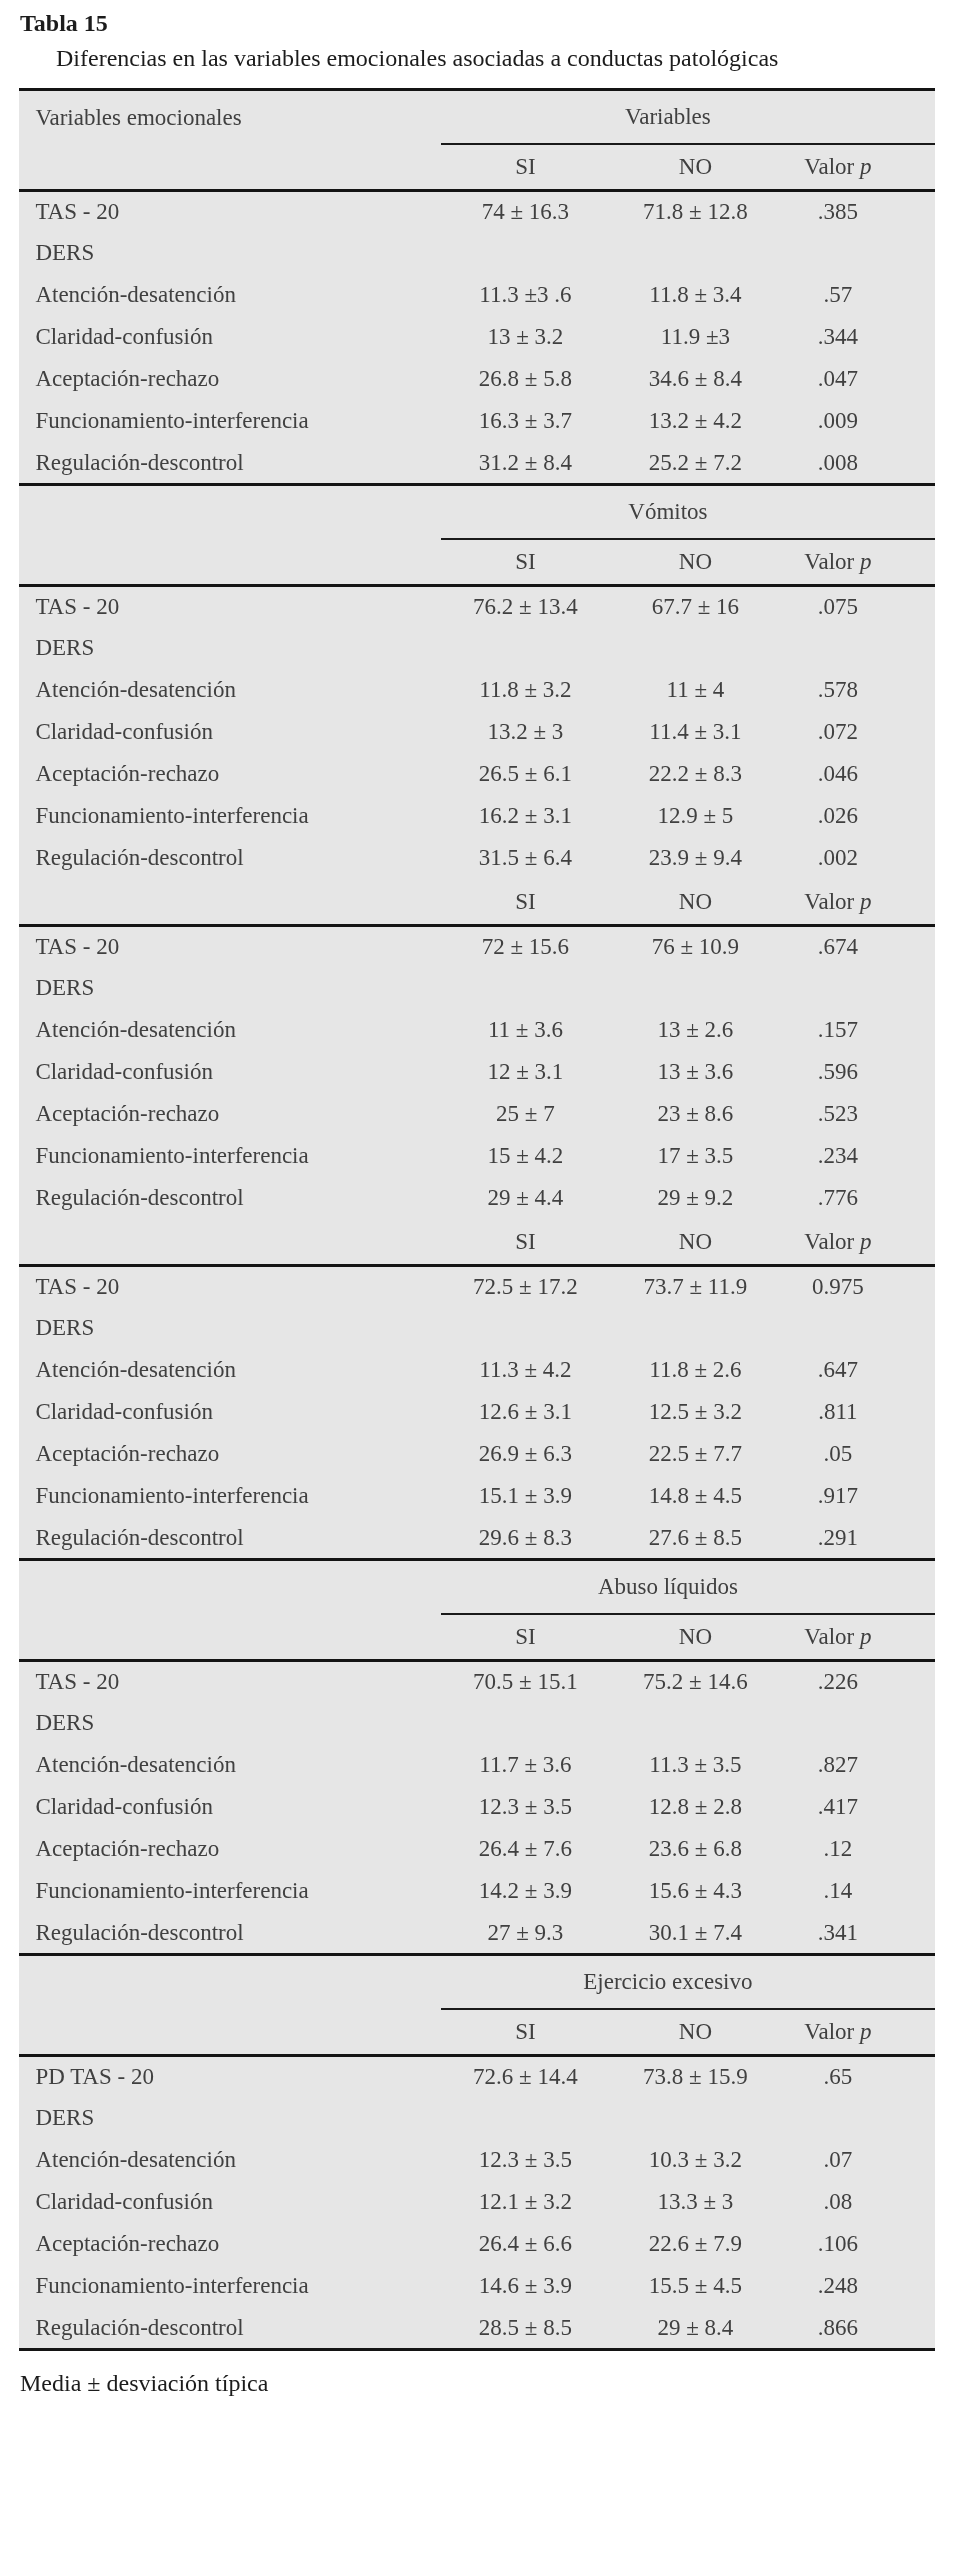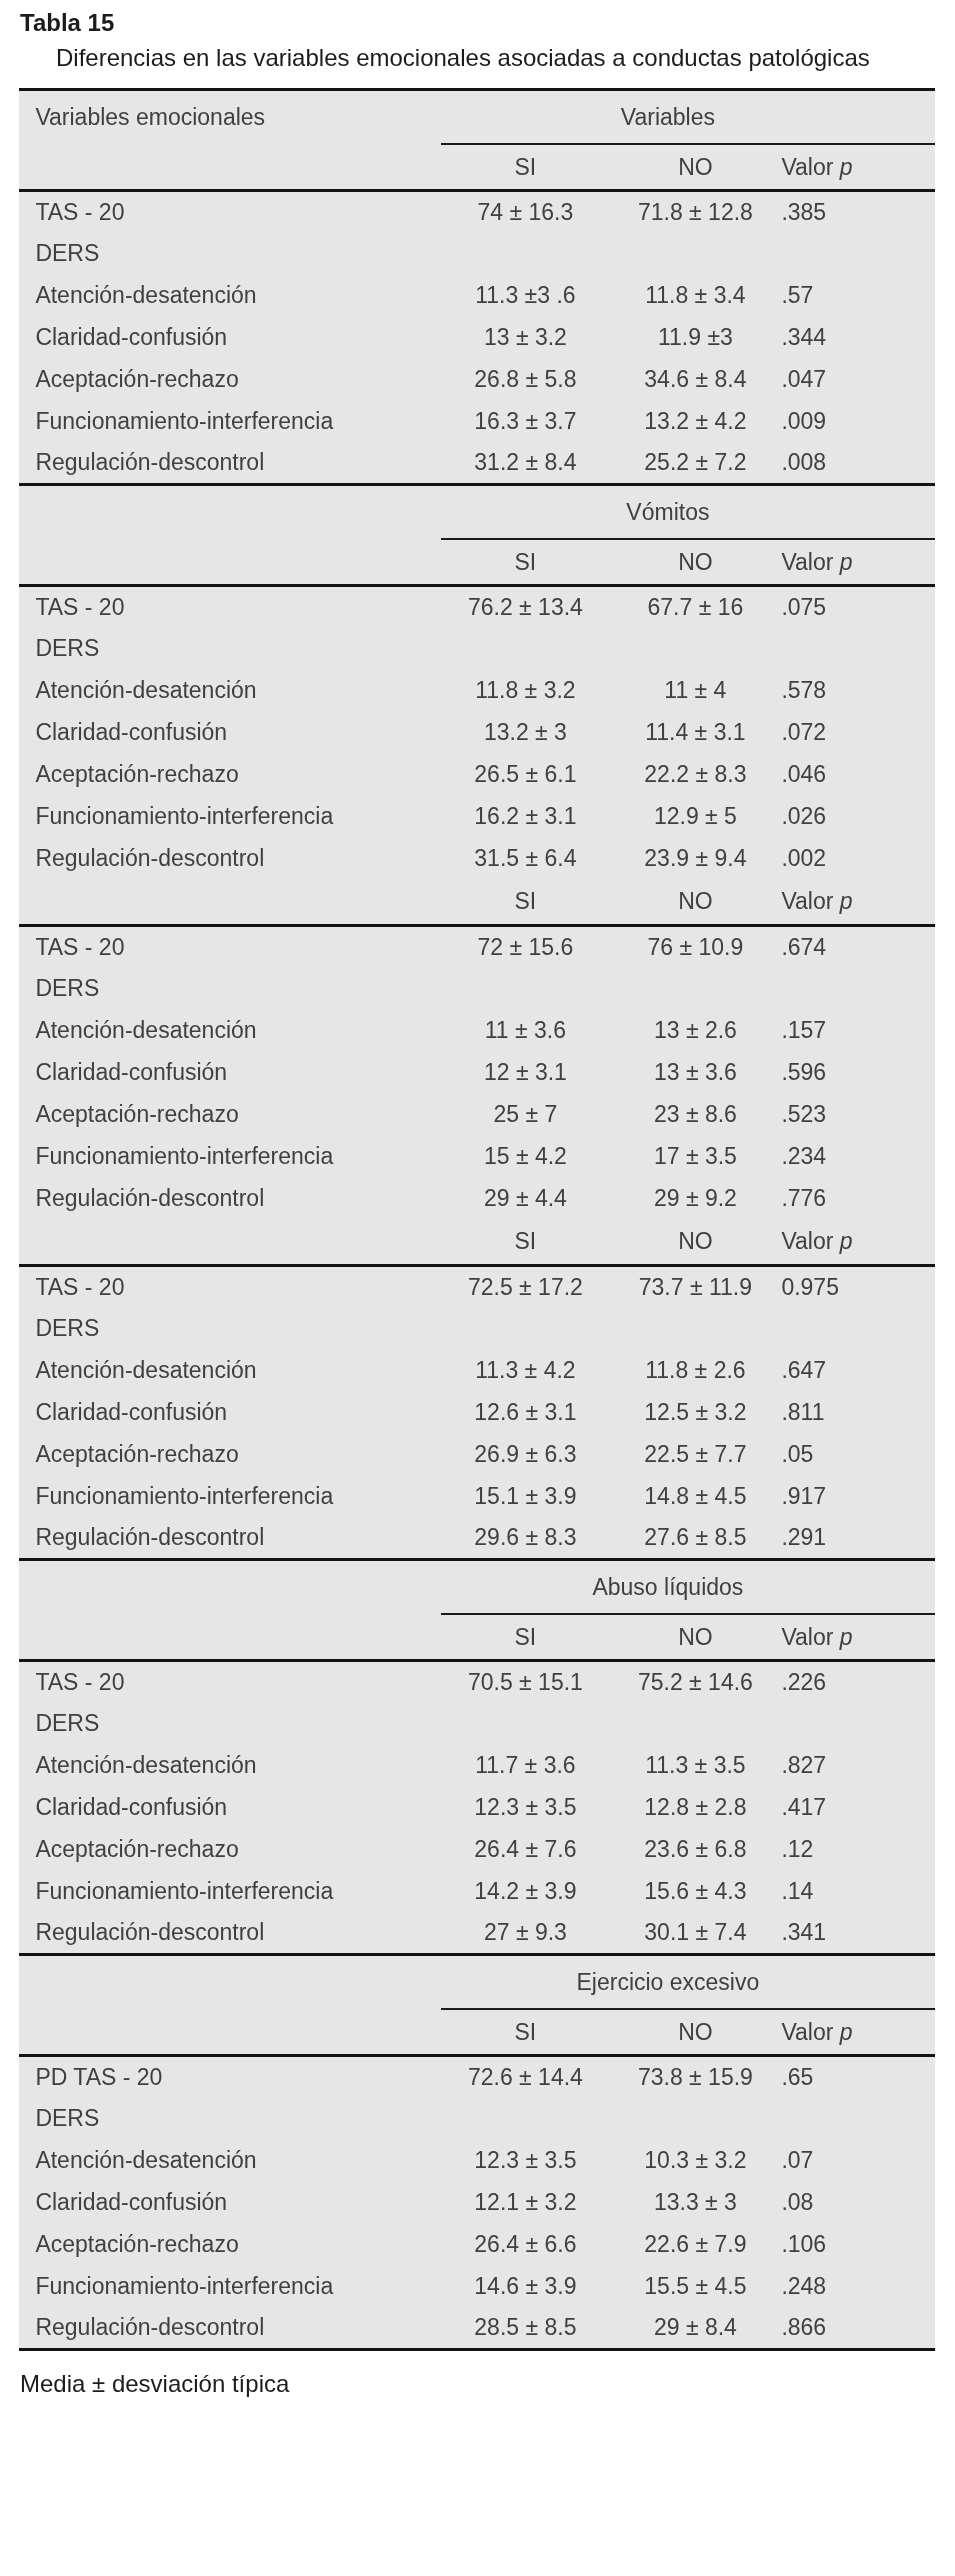--- a/index.html
+++ b/index.html
@@ -2,21 +2,21 @@
 <html style="font-size:14px"><head>
 <meta charset="utf-8">
 <style>
   * { box-sizing: border-box; }
   html, body { margin: 0; padding: 0; }
   .page {
     position: relative;
     width: 955px;
     height: 2576px;
     background: #ffffff;
-    font-family: Liberation Sans, sans-serif;
+    font-family: Liberation Serif, serif;
     color: #1c1c1c;
     overflow: hidden;
   }
   .caption-block { padding: 8.8px 22px 0 20px; }
   .table-label {
     font-weight: bold;
     font-size: 24px;
     line-height: 1.2;
   }
   .table-caption {
@@ -32,21 +32,21 @@
     border-collapse: collapse;
     background: #e6e6e6;
     border-top: 3.5px solid #141414;
     border-bottom: 3.5px solid #141414;
     font-size: 23px;
     color: #404040;
   }
   td { padding: 0; vertical-align: middle; }
   .lbl { text-align: left; padding-left: 16px; }
   .num { text-align: center; }
-  .pcol { text-align: left; padding-right: 41px; }
+  .pcol { text-align: center; padding-right: 41px; }
   .section-name-row td { height: 55px; }
   .section-name {
     text-align: center;
     padding-right: 41px;
     border-bottom: 2.6px solid #1a1a1a;
   }
   .section-start td { border-top: 3.5px solid #141414; }
   .subheader-row td { height: 46px; border-bottom: 3.5px solid #141414; }
   .data-row td { height: 42px; }
   .pit { font-style: italic; }

